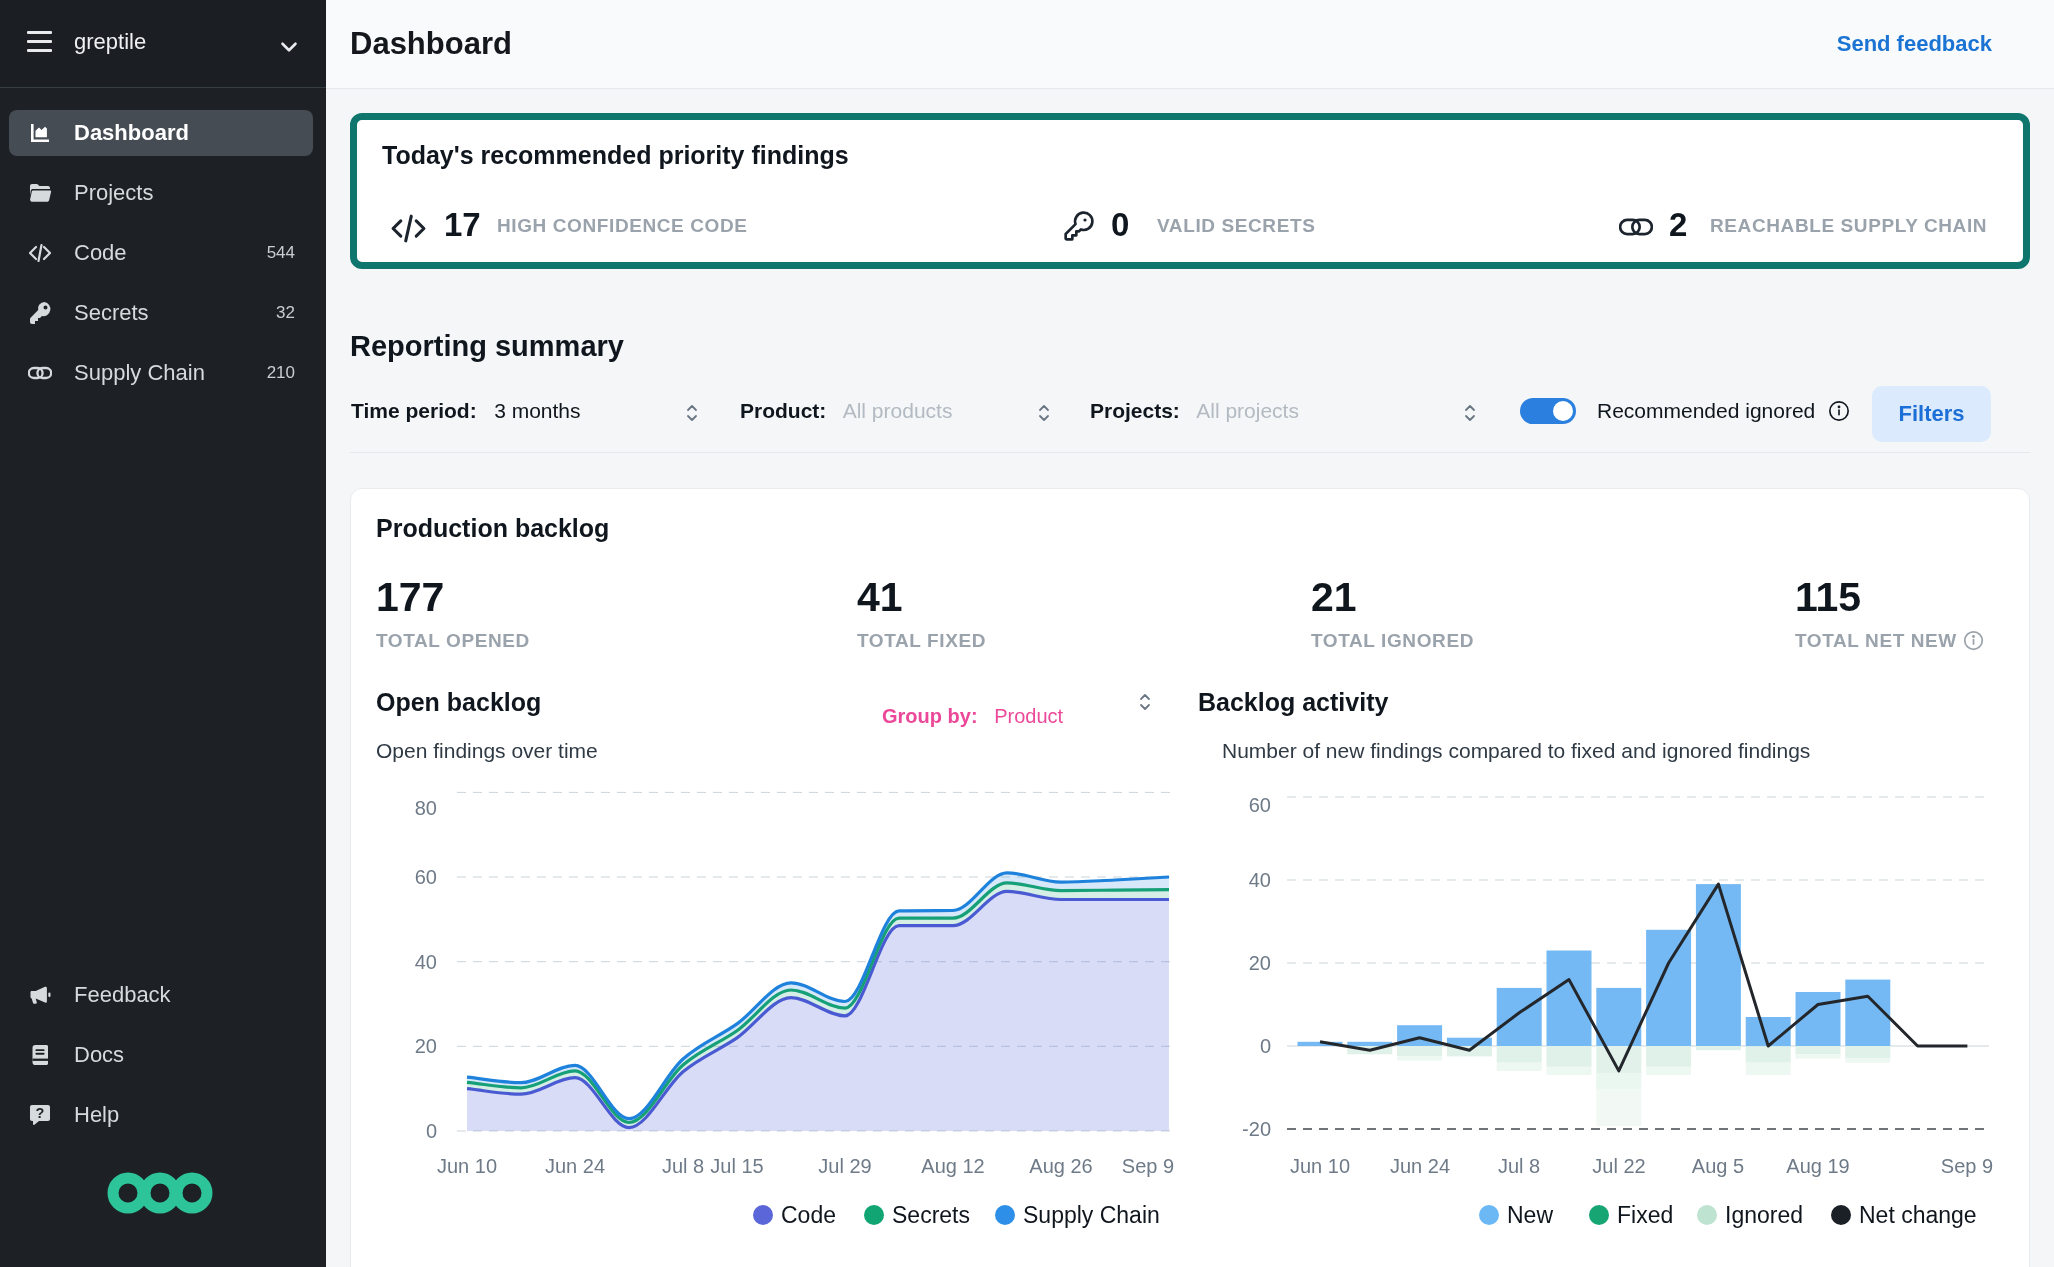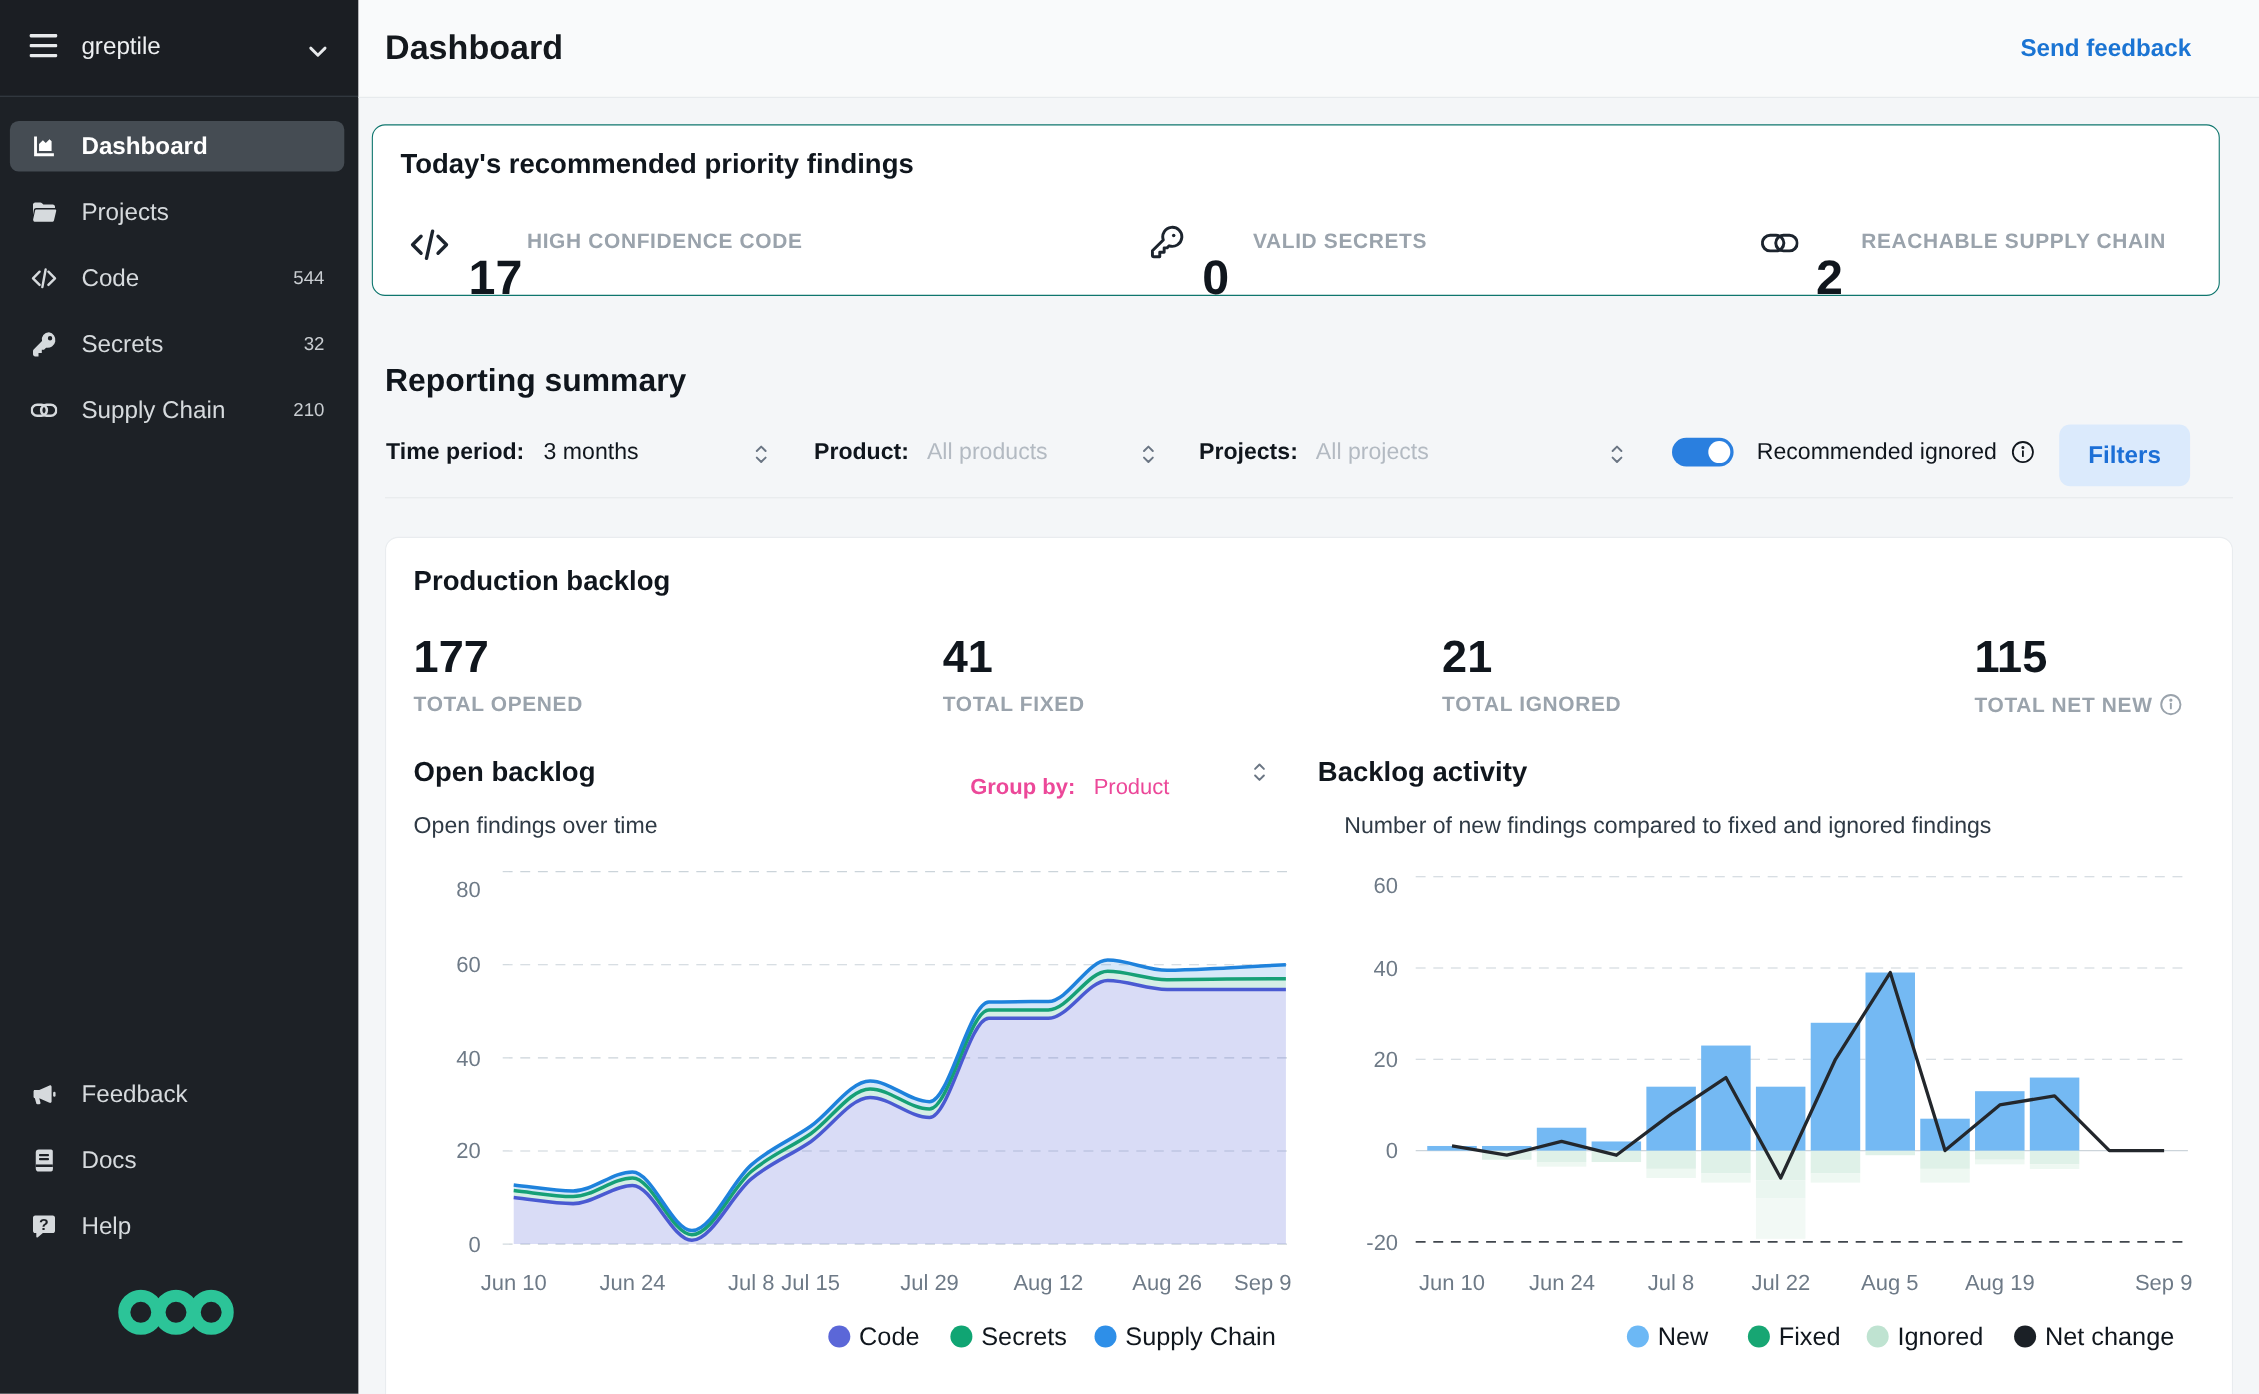--- a/index.html
+++ b/index.html
@@ -15,25 +15,25 @@
 .navitem.active { background:#454c53; color:#ffffff; font-weight:bold; }
 .navitem .ic { position:absolute; left:19px; top:11px; width:24px; height:24px; }
 .navitem .lbl { position:absolute; left:65px; top:10px; }
 .navitem .cnt { position:absolute; right:18px; top:13px; font-size:17px; color:#c9cdd1; }
 .botnav { position:absolute; left:9px; top:972px; width:304px; }
 .logo { position:absolute; left:107px; top:1172px; }
 .main { position:absolute; left:326px; top:0; width:1728px; height:1267px; background:#f4f6f8; }
 .topbar { position:absolute; left:0; top:0; width:1728px; height:89px; background:#f9fafb; border-bottom:1px solid #e5e8ec; }
 .pagetitle { position:absolute; left:24px; top:26px; font-size:31px; font-weight:bold; color:#14181d; }
 .sendfb { position:absolute; right:62px; top:31px; font-size:22px; font-weight:bold; color:#1b74d3; }
-.card1 { position:absolute; left:12px; top:113px; width:1680px; height:156px; background:#fff; border:1px solid #0f766e; border-radius:12px; }
+.card1 { position:absolute; left:24px; top:113px; width:1680px; height:156px; background:#fff; border:7px solid #0f766e; border-radius:12px; }
 .card1 h3 { position:absolute; left:25px; top:21px; font-size:25px; color:#10161d; }
 .metric { position:absolute; top:88px; height:36px; }
 .metric .mic { position:absolute; top:2px; left:0; }
-.metric .num { position:absolute; top:-2px; font-size:44px; font-weight:bold; color:#10161d;margin-top:28px; }
+.metric .num { position:absolute; top:-2px; font-size:33px; font-weight:bold; color:#10161d; }
 .metric .mlbl { position:absolute; top:7px; font-size:19px; font-weight:bold; color:#9aa3ac; letter-spacing:0.6px; white-space:nowrap; }
 .rsum { position:absolute; left:24px; top:330px; font-size:29px; font-weight:bold; color:#10161d; }
 .frow { position:absolute; left:24px; top:399px; width:1680px; height:28px; font-size:21px; color:#10161d; }
 .frow b { font-weight:bold; }
 .fitem { position:absolute; top:0; white-space:nowrap; }
 .ph { color:#b3bac2; }
 .updown { display:inline-block; position:relative; top:2px; }
 .toggle { position:absolute; left:1170px; top:-1px; width:56px; height:26px; background:#2a7fdf; border-radius:13px; }
 .toggle::after { content:""; position:absolute; right:3px; top:3px; width:20px; height:20px; background:#fff; border-radius:50%; }
 .fbtn { position:absolute; left:1522px; top:-13px; width:119px; height:56px; background:#dbeafc; border-radius:10px; color:#1c6fd6; font-weight:bold; font-size:22px; text-align:center; line-height:56px; }

